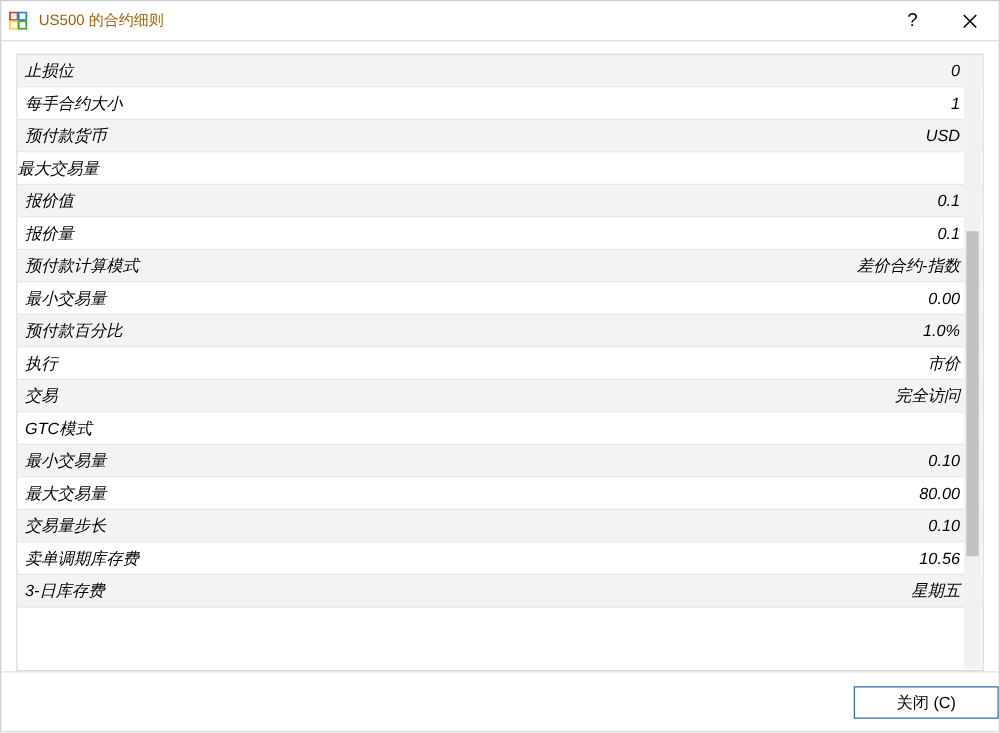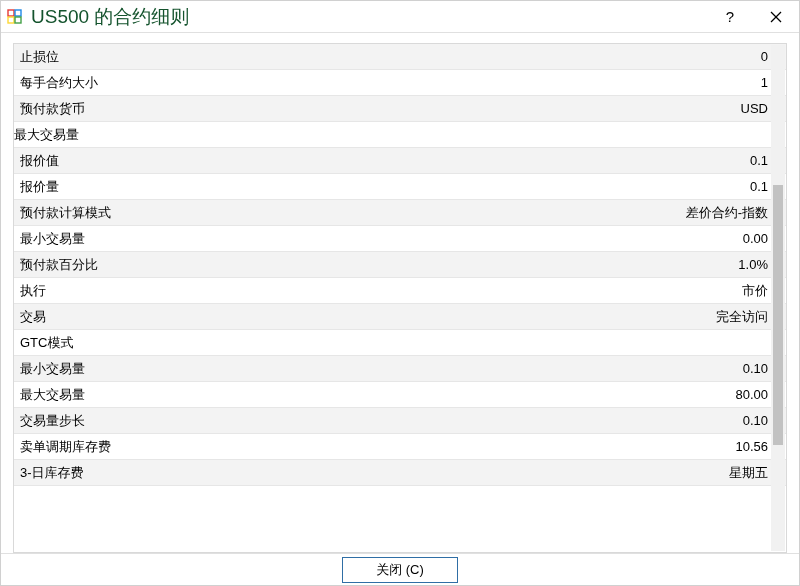--- a/index.html
+++ b/index.html
@@ -1,38 +1,38 @@
 <!DOCTYPE html>
 <html><head>
 <meta charset="utf-8">
 <style>
   * { box-sizing: border-box; margin: 0; padding: 0; }
   html, body { width: 800px; height: 586px; overflow: hidden; font-family: "Microsoft YaHei", "Segoe UI", sans-serif; background: #fff; }
   .window { width: 800px; height: 586px; display: flex; flex-direction: column; border: 1px solid #d0d0d0; background: #fff; }
 
   .titlebar { height: 32px; display: flex; align-items: center; border-bottom: 1px solid #e0e0e0; }
   .titlebar .icon-slot { width: 28px; display: flex; align-items: center; justify-content: center; }
-  .titlebar .title { flex: 1; font-size: 19px; color: #14532d; padding-left: 2px; }
+  .titlebar .title { flex: 1; font-size: 12px; color: #a16207; padding-left: 2px; }
   .tbtn { width: 46px; height: 32px; display: flex; align-items: center; justify-content: center; font-size: 14px; color: #000; font-family: "Segoe UI Symbol", sans-serif; }
   .tbtn.help { font-size: 15px; }
   .tbtn.close svg { width: 12px; height: 12px; }
 
-  .body { flex: 1; position: relative; padding: 10px 12px 0 12px; }
+  .body { flex: 1; position: relative; padding: 10px 12px 0 12px; font-style: italic; }
   .table-wrap { position: relative; height: 100%; border: 1px solid #d9d9d9; border-top: 1px solid #d9d9d9; border-bottom: 1px solid #d9d9d9; }
   .table-scroll { position: absolute; inset: 0; overflow: hidden; }
   .row { display: flex; height: 26px; line-height: 26px; font-size: 13px; color: #000; border-bottom: 1px solid #e6e6e6; }
   .row:nth-child(odd) { background: #f3f3f3; }
   .row:nth-child(even) { background: #ffffff; }
   .row .label { flex: 1; padding-left: 6px; white-space: nowrap; overflow: hidden; text-overflow: clip; }
   .row .value { padding-right: 18px; text-align: right; white-space: nowrap; }
 
   .scrollbar { position: absolute; right: 1px; top: 1px; bottom: 1px; width: 14px; background: #f1f1f1; }
   .scrollthumb { position: absolute; left: 2px; right: 2px; top: 140px; height: 260px; background: #c2c2c2; border-radius: 0; }
 
-  .footer { height: 32px; display: flex; align-items: center; justify-content: center; border-top: 1px solid #e0e0e0; }
+  .footer { height: 48px; display: flex; align-items: center; justify-content: flex-end; border-top: 1px solid #e0e0e0; }
   .close-btn { min-width: 116px; height: 26px; border: 1px solid #2f6ea5; background: #fff; font-size: 13px; color: #000; display: flex; align-items: center; justify-content: center; }
 
   
   .appicon { width: 16px; height: 16px; position: relative; }
 </style>
 </head>
 <body>
 
 <div class="window">
 

